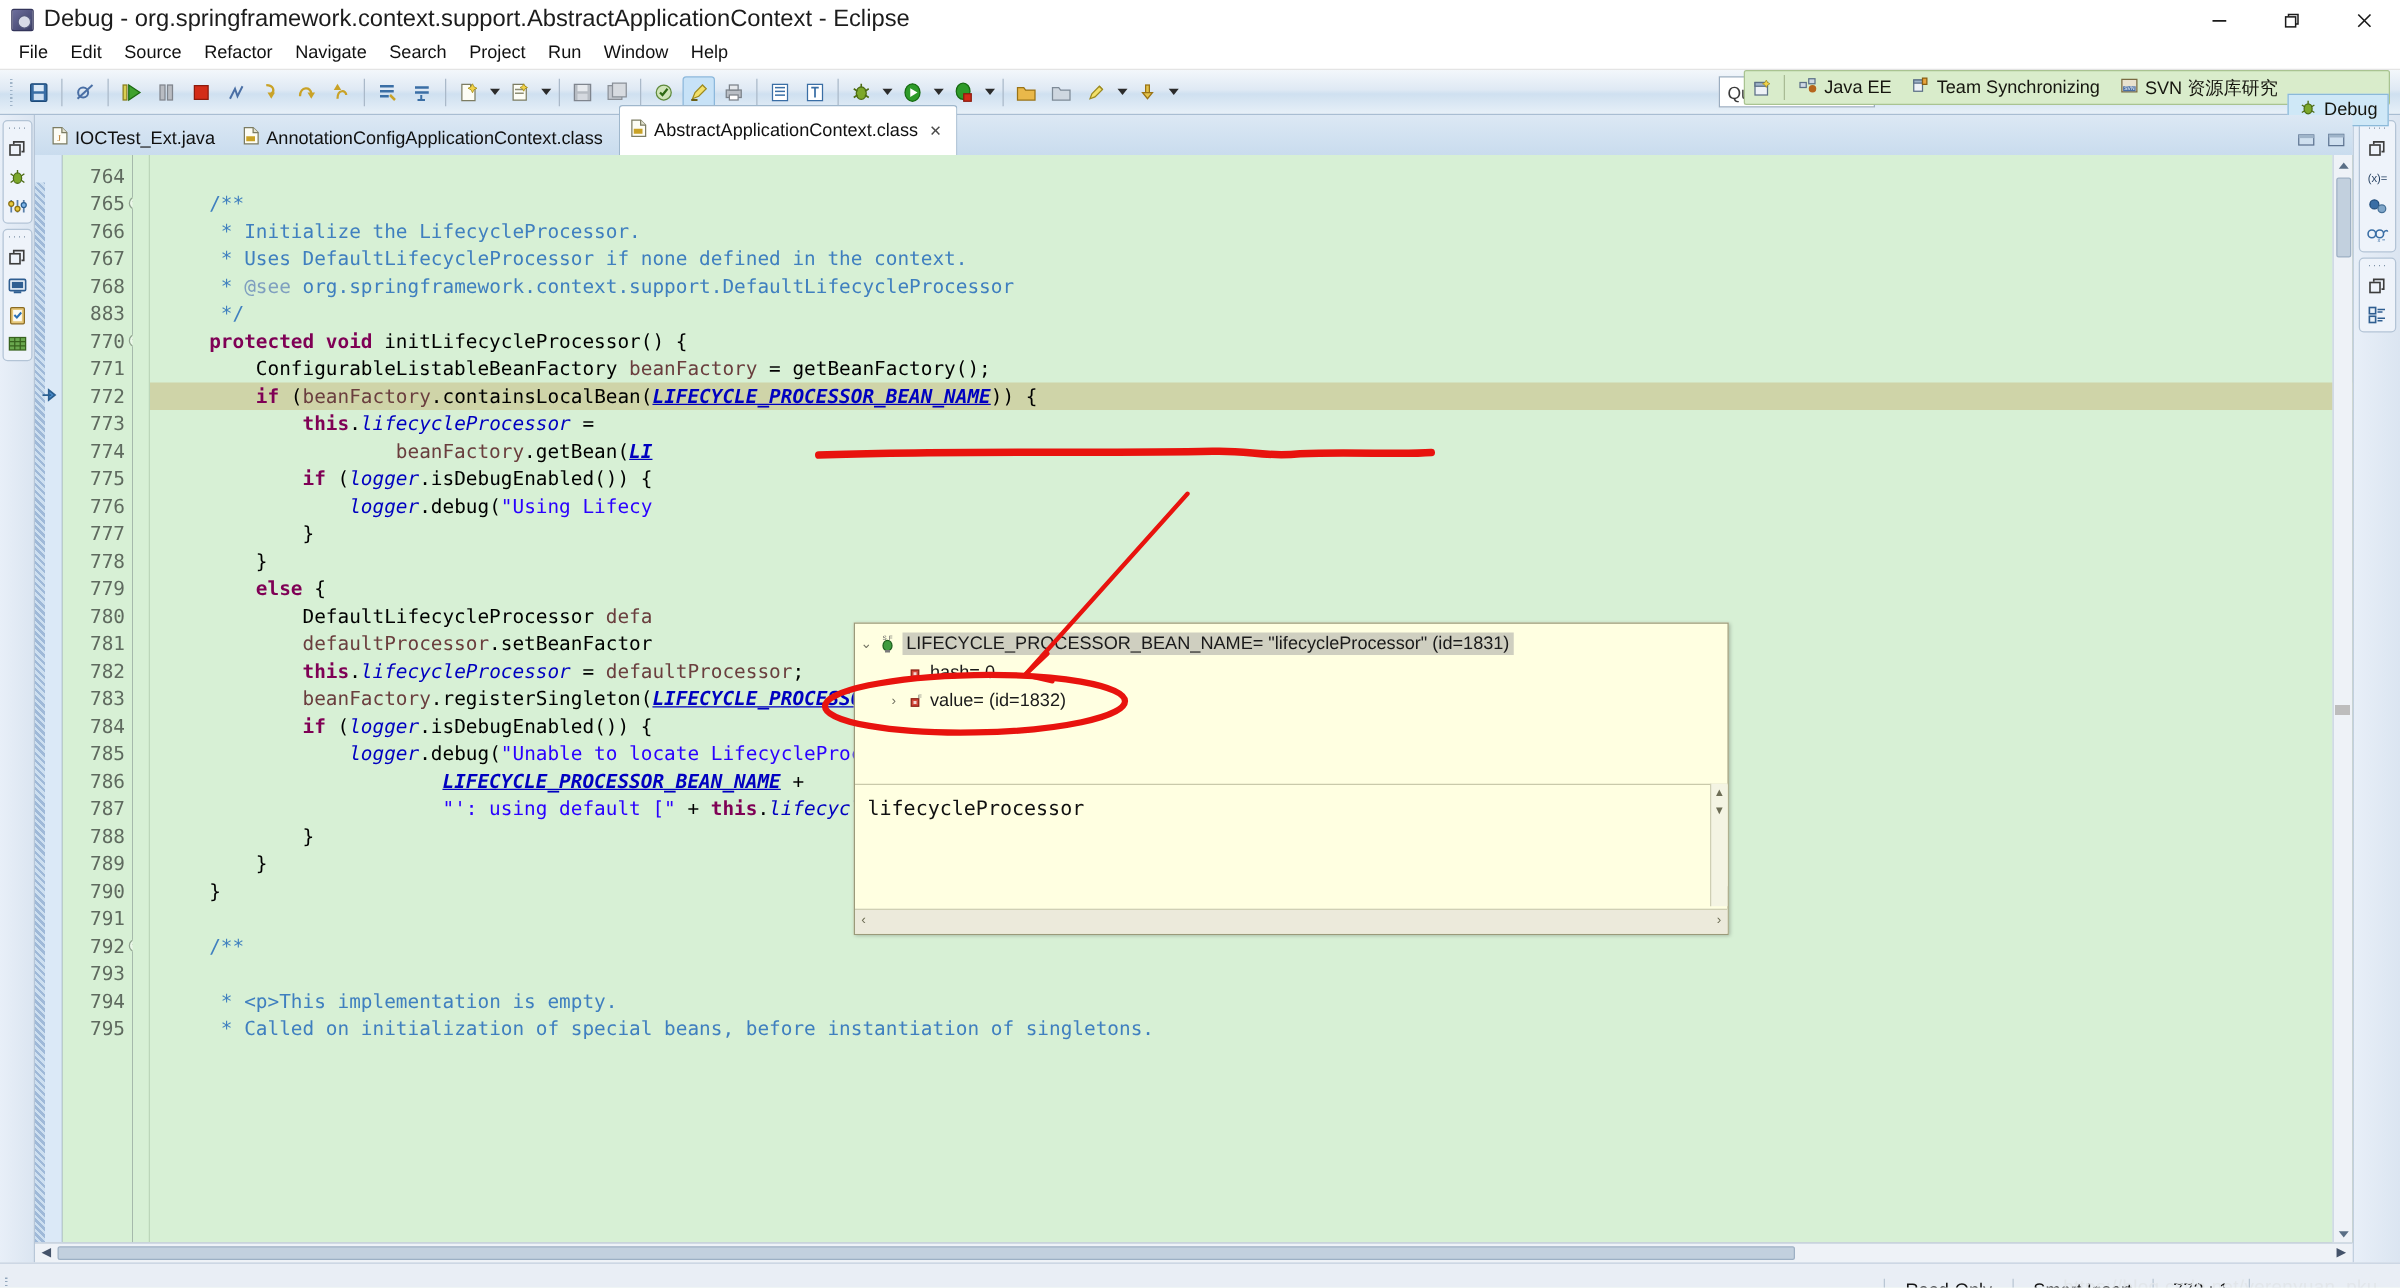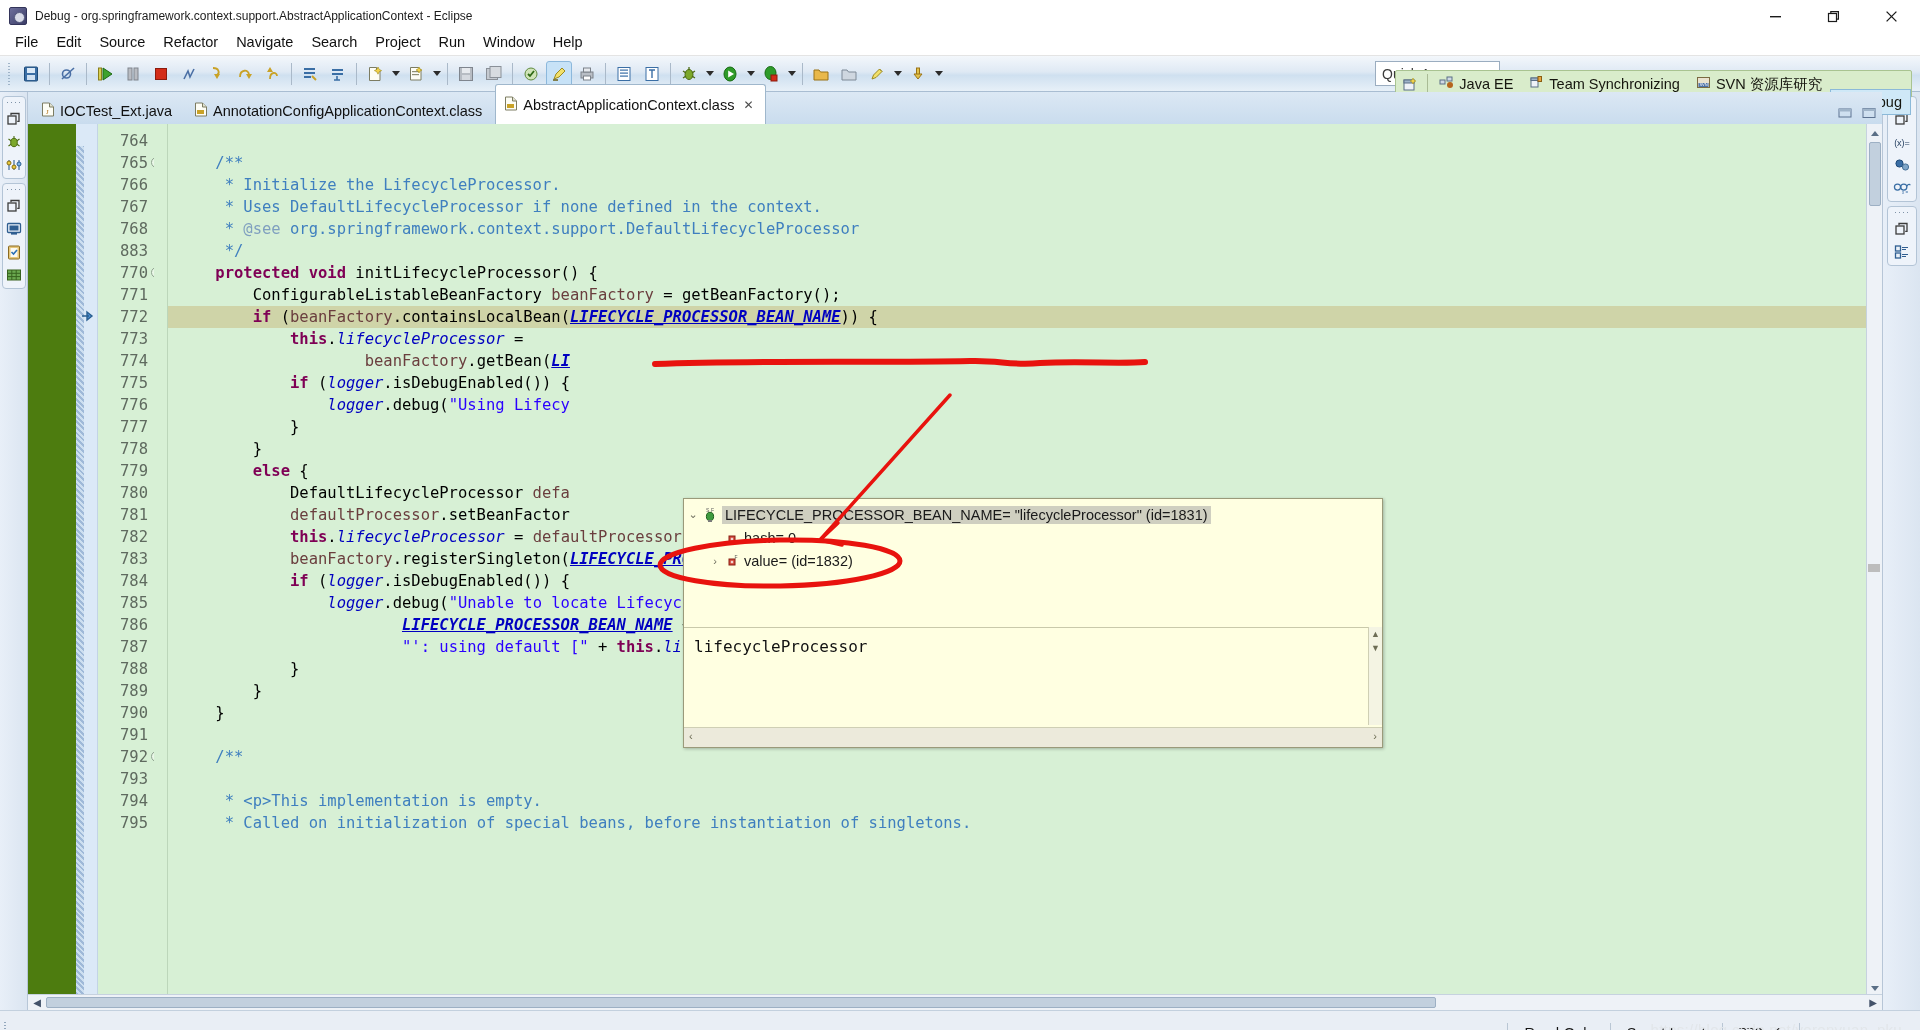--- a/index.html
+++ b/index.html
@@ -22,21 +22,21 @@
     background: linear-gradient(135deg,#6d6f9c 0%,#3b3d66 100%);
     border: 1px solid #33345a; border-radius: 2px;
     position: relative; flex: none;
   }
   .titlebar .app-icon::after {
     content: ""; position: absolute; left: 4px; top: 4px;
     width: 9px; height: 9px; border-radius: 50%;
     background: #d8dbe8; border: 1px solid #555a7e;
   }
   .titlebar .title-text {
-    font-size: 12px; color: #1c1c1c; white-space: nowrap;
+    font-size: 19px; color: #1c1c1c; white-space: nowrap;
   }
   .win-controls {
     position: absolute; right: 0; top: 0; height: 32px;
     display: flex;
   }
   .win-btn {
     width: 58px; height: 32px;
     display: flex; align-items: center; justify-content: center;
     color: #1b1b1b; font-size: 15px;
   }
@@ -87,21 +87,21 @@
     border-top:5px solid #2b2b2b;
   }
   .quick-access {
     position: absolute; right: 420px; top: 5px;
     width: 125px; height: 25px;
     background: #fff; border: 1px solid #9badc0;
     font-size: 14px; color: #3a3a3a;
     display: flex; align-items: center; padding-left: 6px;
   }
   .persp-bar {
-    position: absolute; right: 8px; top: 14px; height: 28px;
+    position: absolute; right: 8px; top: 0; height: 28px;
     display: flex; align-items: center;
     background: #d9eccb; border: 1px solid #a9c391;
     border-radius: 2px;
   }
   .persp-open {
     width: 28px; height: 26px; display:flex;
     align-items:center; justify-content:center;
   }
   .persp-sep { width:1px;height:20px;background:#a9bb95;margin:0 3px;}
   .persp {
@@ -156,21 +156,21 @@
     background:#ffffff; border-color:#9fb7cc;
     border-radius: 3px 3px 0 0; height: 40px;
   }
   .tab-tools {
     position:absolute; right: 6px; bottom: 7px;
     display:flex; gap:10px; align-items:center;
   }
   .tab-min, .tab-max { width:14px;height:12px; }
 
   .editor-body { flex:1 1 auto; display:flex; position:relative; min-height:0;
-                 background:#4d7c0f;padding-left:48px; }
+                 background:#0f172a; }
 
   .marker-bar {
     width: 22px; background:#dbe9f7; flex:none;
     border-right:1px solid #c3d4e5; position:relative;
   }
 
   .gutter {
     width: 56px; flex:none; background:#d7f0d5;
     color:#5f6a5f; text-align:right;
     font-family:"DejaVu Sans Mono", monospace; font-size:15.5px;

